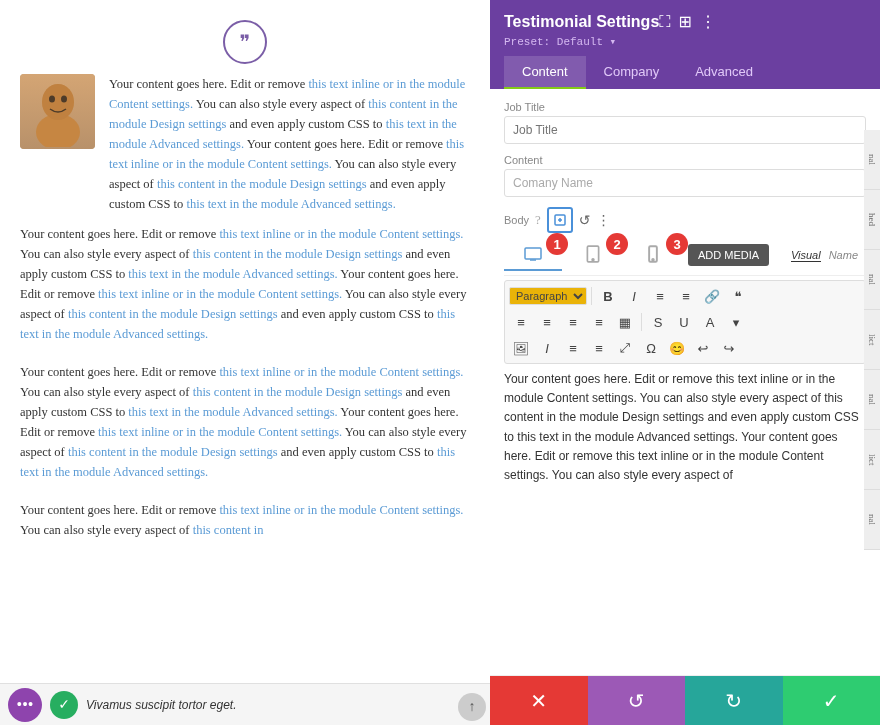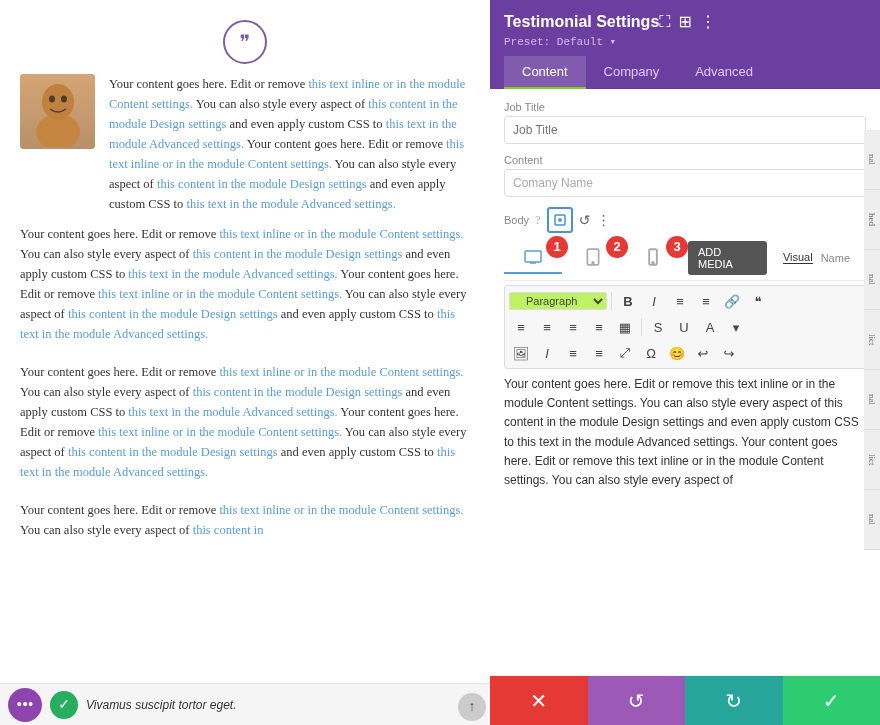--- a/index.html
+++ b/index.html
@@ -298,22 +298,22 @@
       font-size: 13px;
       cursor: pointer;
       border-radius: 2px;
       color: #444;
       font-family: Arial, sans-serif;
     }
     .toolbar-select {
       font-size: 11px;
       border: 1px solid #ddd;
       border-radius: 2px;
-      padding: 1px 12px;
-      background: #bef264;
+      padding: 1px 2px;
+      background: #eab308;
       color: #444;
       cursor: pointer;
     }
     .toolbar-divider {
       width: 1px; height: 18px; background: #ddd; margin: 0 2px;
     }
 
     .editor-content {
       font-size: 12px;
       line-height: 1.6;
@@ -540,21 +540,21 @@
             <rect x="1" y="1" width="6" height="12" rx="1"></rect>
             <circle cx="4" cy="11.5" r="0.6" fill="#aaa"></circle>
           </svg>
           <div class="badge" style="top:-6px;right:-6px;">3</div>
         </div>
 
         <div style="flex:3;display:flex;align-items:center;justify-content:space-between;padding:0 4px;">
           <div class="add-media-btn">
             <span>ADD MEDIA</span>
           </div>
-          <div class="tab-visual-text-row" style="margin:12px;gap:8px;">
+          <div class="tab-visual-text-row" style="margin:4px;gap:8px;font-style:italic;">
             <span class="active-tab">Visual</span>
             <span>Name</span>
           </div>
         </div>
       </div>
 
       <div class="editor-toolbar">
         <div class="toolbar-row">
           <select class="toolbar-select">
             <option>Paragraph</option>

